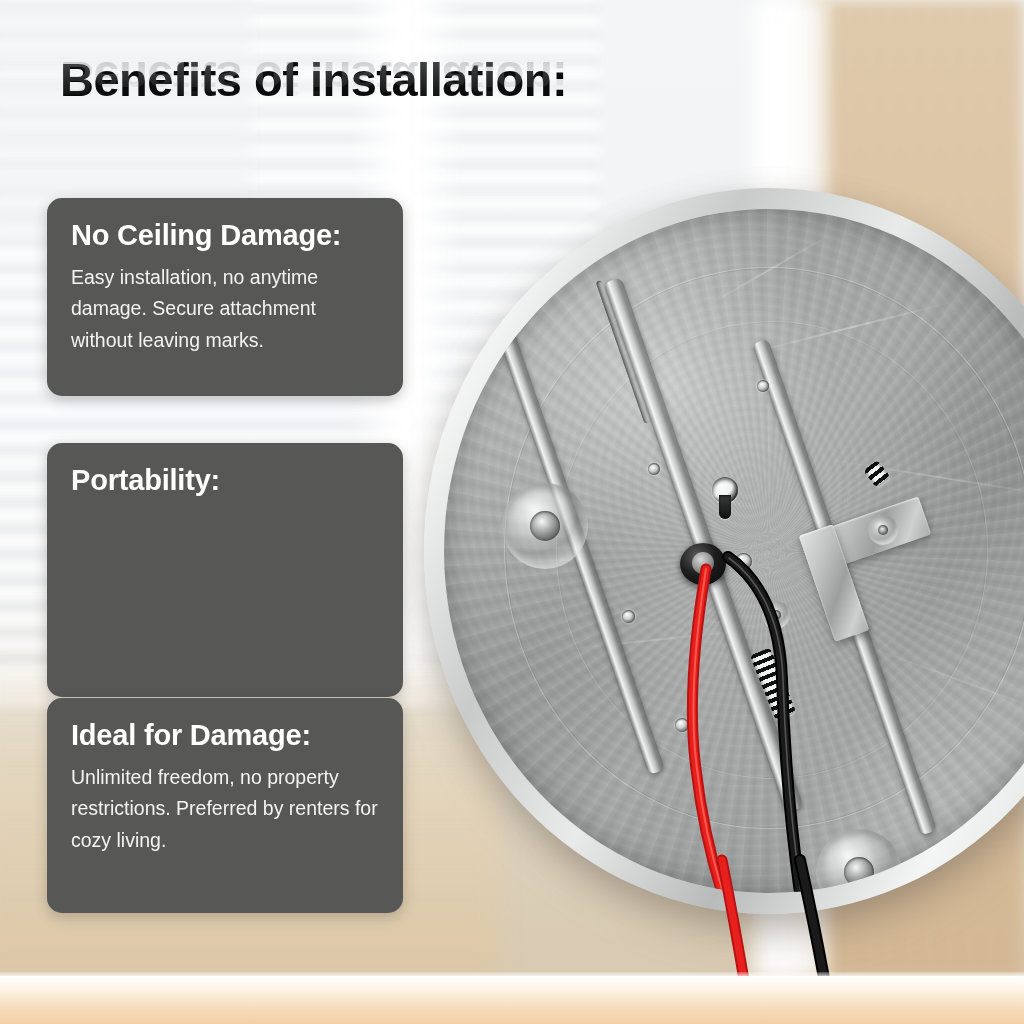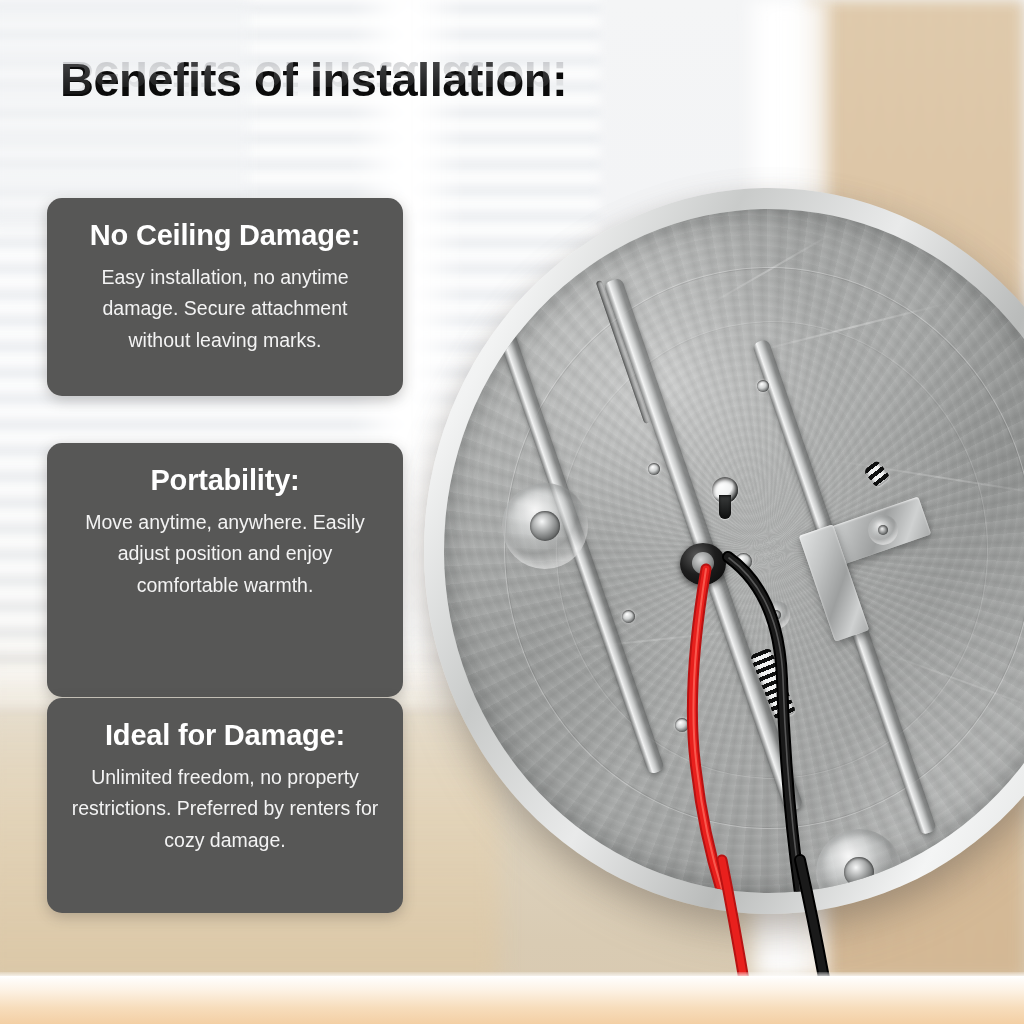--- a/index.html
+++ b/index.html
@@ -332,21 +332,20 @@
   
   .card {
     position: absolute;
     left: 47px;
     width: 356px;
     background: #575756;
     border-radius: 15px;
     box-shadow: 0 4px 14px rgba(60,58,54,0.28);
     box-sizing: border-box;
     padding: 22px 24px 20px 24px;
-    text-align: center;
   }
   .card.c1 { top: 198px; height: 198px; }
   .card.c2 { top: 443px; height: 254px; }
   .card.c3 { top: 698px; height: 215px; }
 
   .card-title {
     color: #ffffff;
     font-size: 29px;
     font-weight: 700;
     letter-spacing: -0.2px;
@@ -462,24 +461,23 @@
     <div class="headline-ghost">Benefits of installation:</div>
   </div>
 
   <div class="card c1">
     <p class="card-title">No Ceiling Damage:</p>
     <p class="card-body">Easy installation, no anytime damage. Secure attachment without leaving marks.</p>
   </div>
 
   <div class="card c2">
     <p class="card-title">Portability:</p>
-    <p class="card-body">Move anytime, anywhere. Easily adjust position and enjoy comfortable warmth.</p>
   </div>
 
   <div class="card c3">
     <p class="card-title">Ideal for Damage:</p>
-    <p class="card-body">Unlimited freedom, no property restrictions. Preferred by renters for cozy damage.</p>
+    <p class="card-body">Unlimited freedom, no property restrictions. Preferred by renters for cozy living.</p>
   </div>
 
   <div class="bottom-bar-hl"></div>
   <div class="bottom-bar"></div>
 
 </div>
 
 </body></html>

